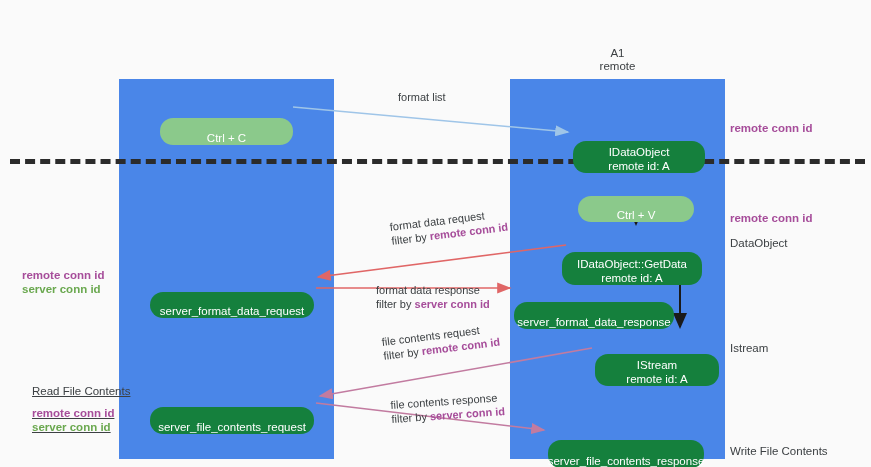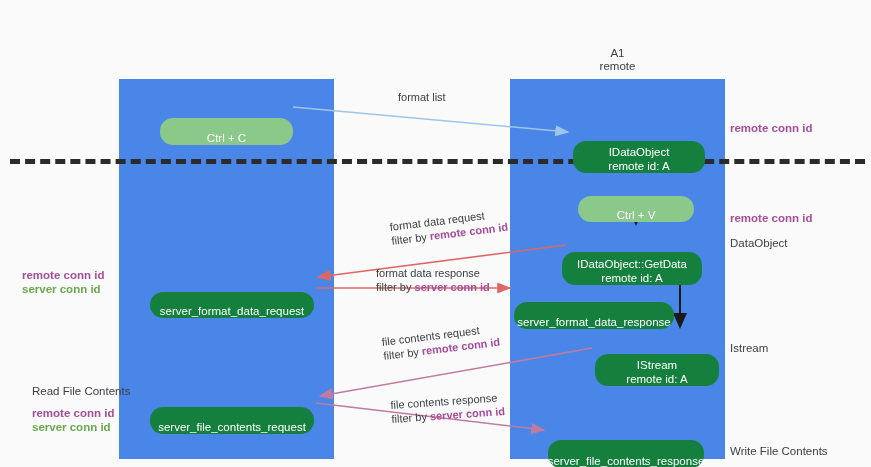--- a/index.html
+++ b/index.html
@@ -86,21 +86,21 @@
   .side-label .purple { color: #a64d9a; font-weight: bold; display: block; }
   .side-label .green  { color: #6aa84f; font-weight: bold; display: block; }
   .side-label .plain  { display: block; }
 
   .sl-remote1 { left: 730px; top: 121px; }
   .sl-remote2 { left: 730px; top: 211px; }
   .sl-dataobject { left: 730px; top: 236px; }
   .sl-istream { left: 730px; top: 341px; }
   .sl-write { left: 730px; top: 424px; margin-top: 20px; }
   .sl-left1 { left: 22px; top: 268px; text-align: left; }
-  .sl-left2 { left: 32px; top: 384px; text-align: left; }
+  .sl-left2 { left: 32px; top: 384px; text-align: left; text-decoration: underline; }
 
   .divider {
     position: absolute;
     left: 10px;
     top: 159px;
     width: 855px;
     height: 0;
     border-top: 5px dashed #2b2b2b;
   }
 
@@ -119,21 +119,21 @@
     line-height: 14px;
     color: #3c4043;
     white-space: nowrap;
   }
   .edge-label b.purple { color: #a64d9a; }
   .edge-label .l1 { display: block; }
   .edge-label .l2 { display: block; }
 
   .el-formatlist { left: 398px; top: 90px; text-align: right; }
   .el-fdreq { left: 389px; top: 220px; transform: rotate(-7deg); transform-origin: left top; }
-  .el-fdres { left: 376px; top: 266px; }
+  .el-fdres { left: 376px; top: 283px; }
   .el-fcreq { left: 381px; top: 335px; transform: rotate(-7deg); transform-origin: left top; }
   .el-fcres { left: 390px; top: 398px; transform: rotate(-4deg); transform-origin: left top; }
 </style>
 </head>
 <body>
 
 <div id="canvas">
 
 
   <div class="col-head col-head-a1">

